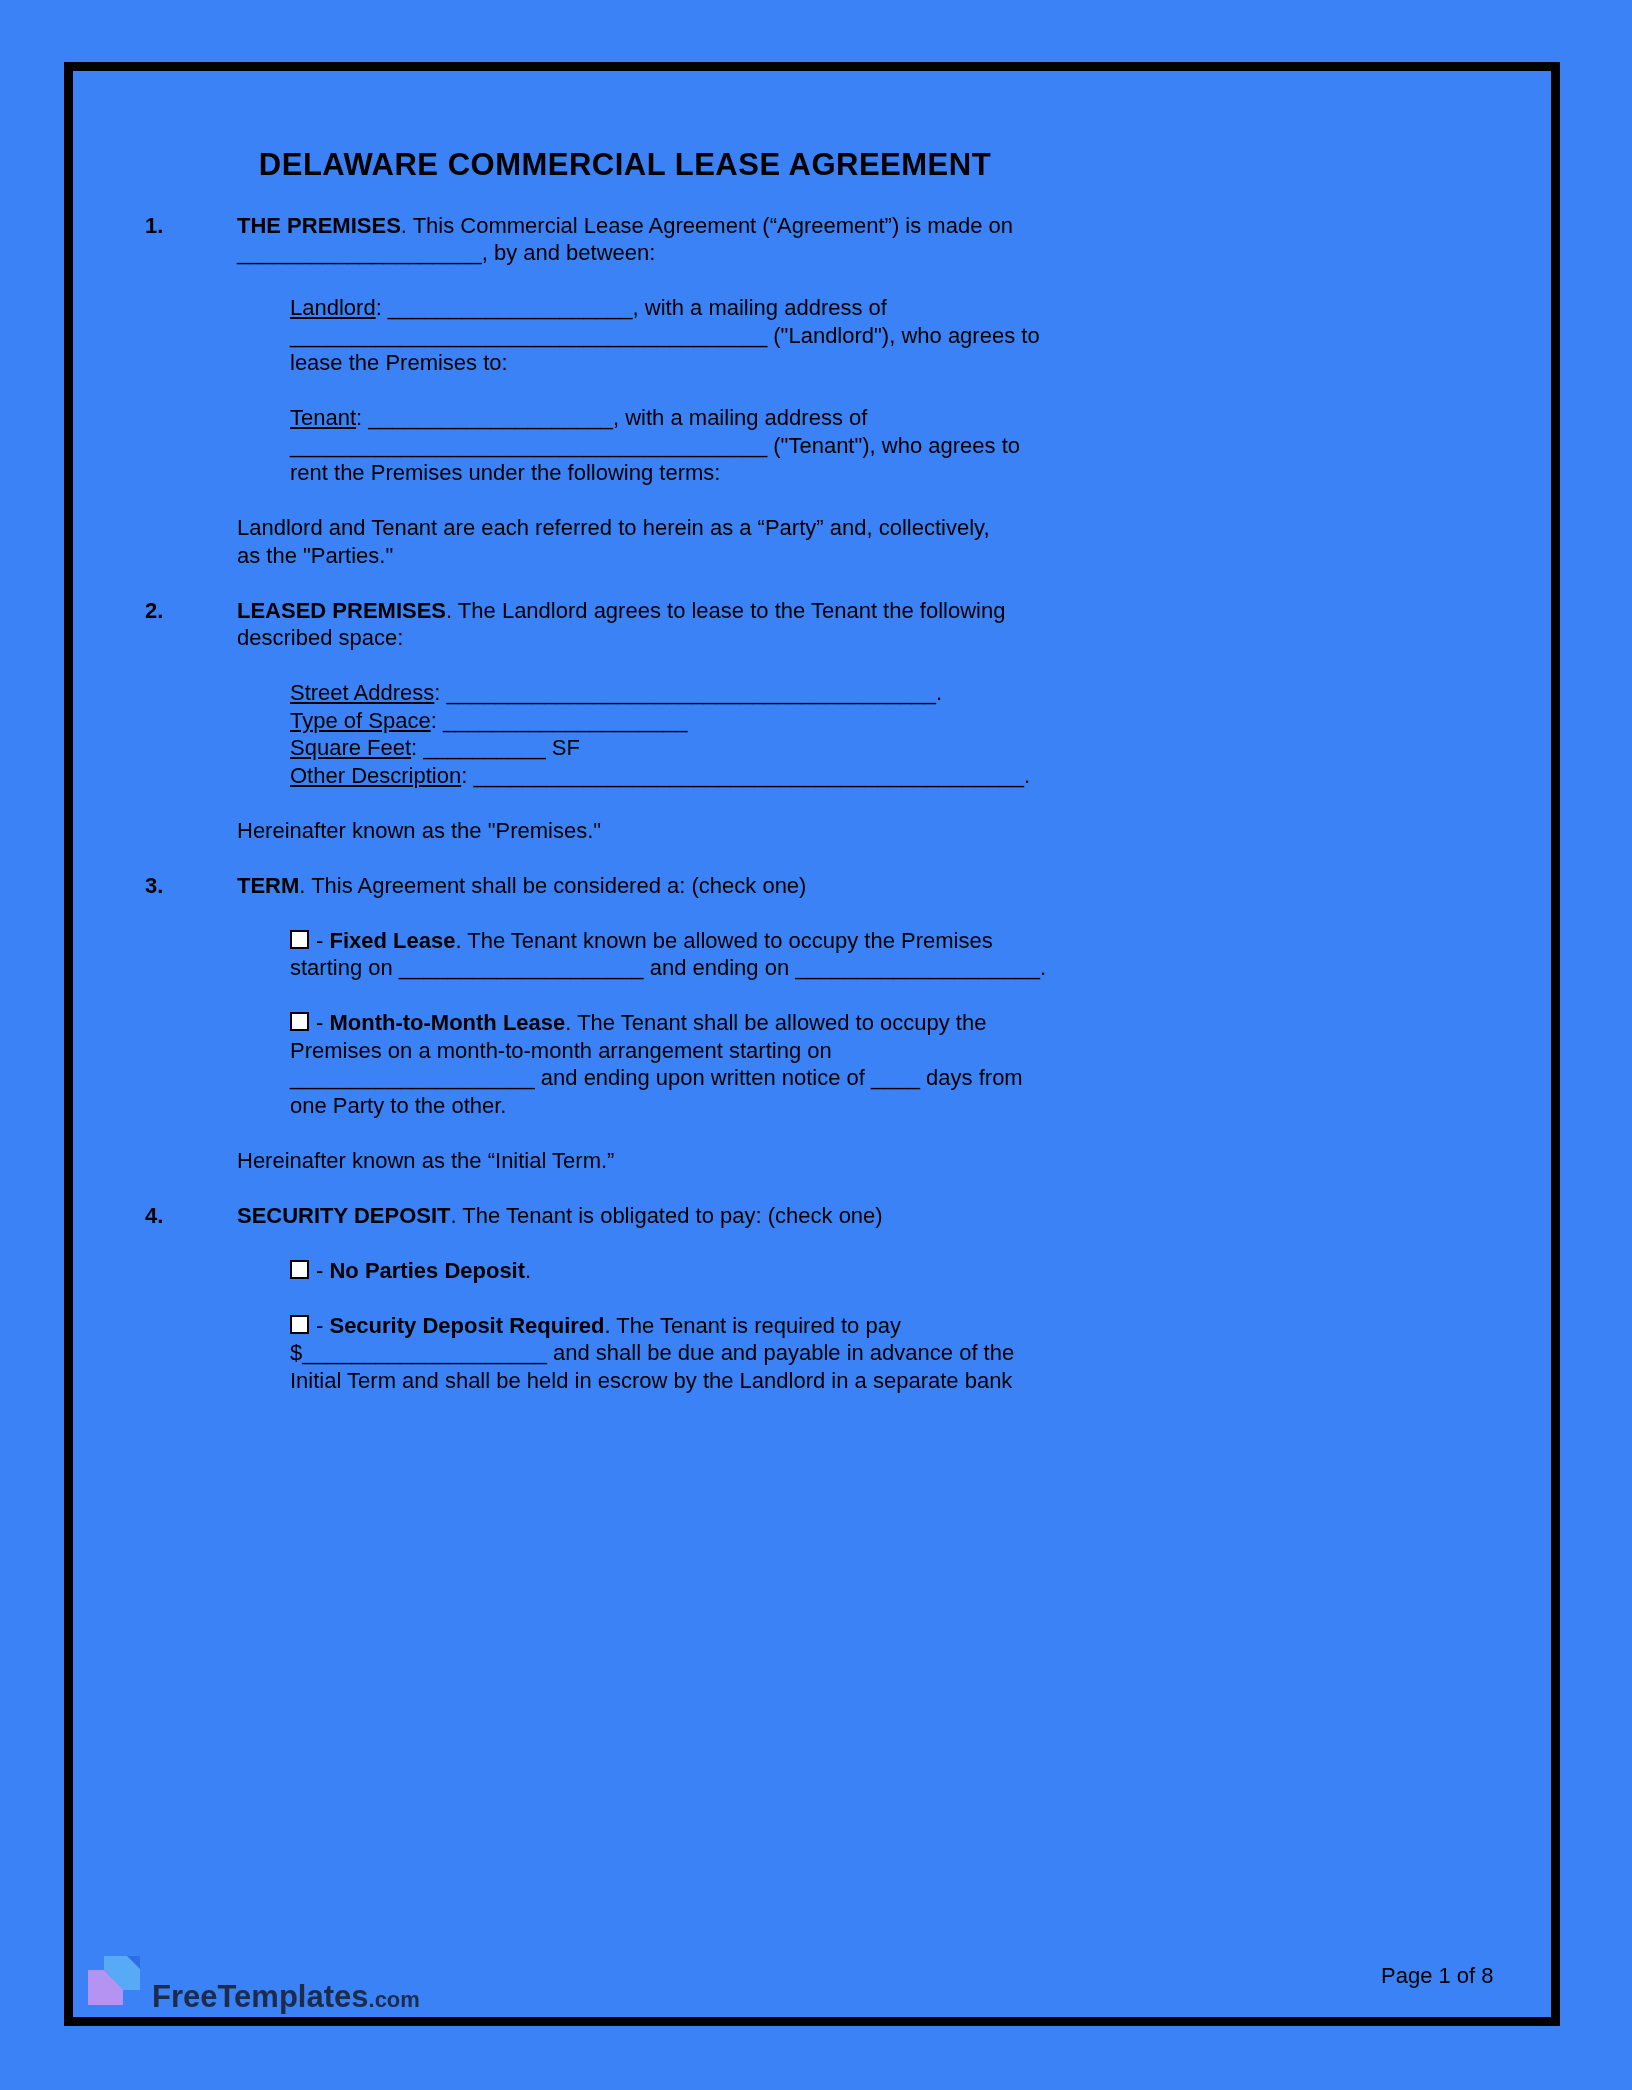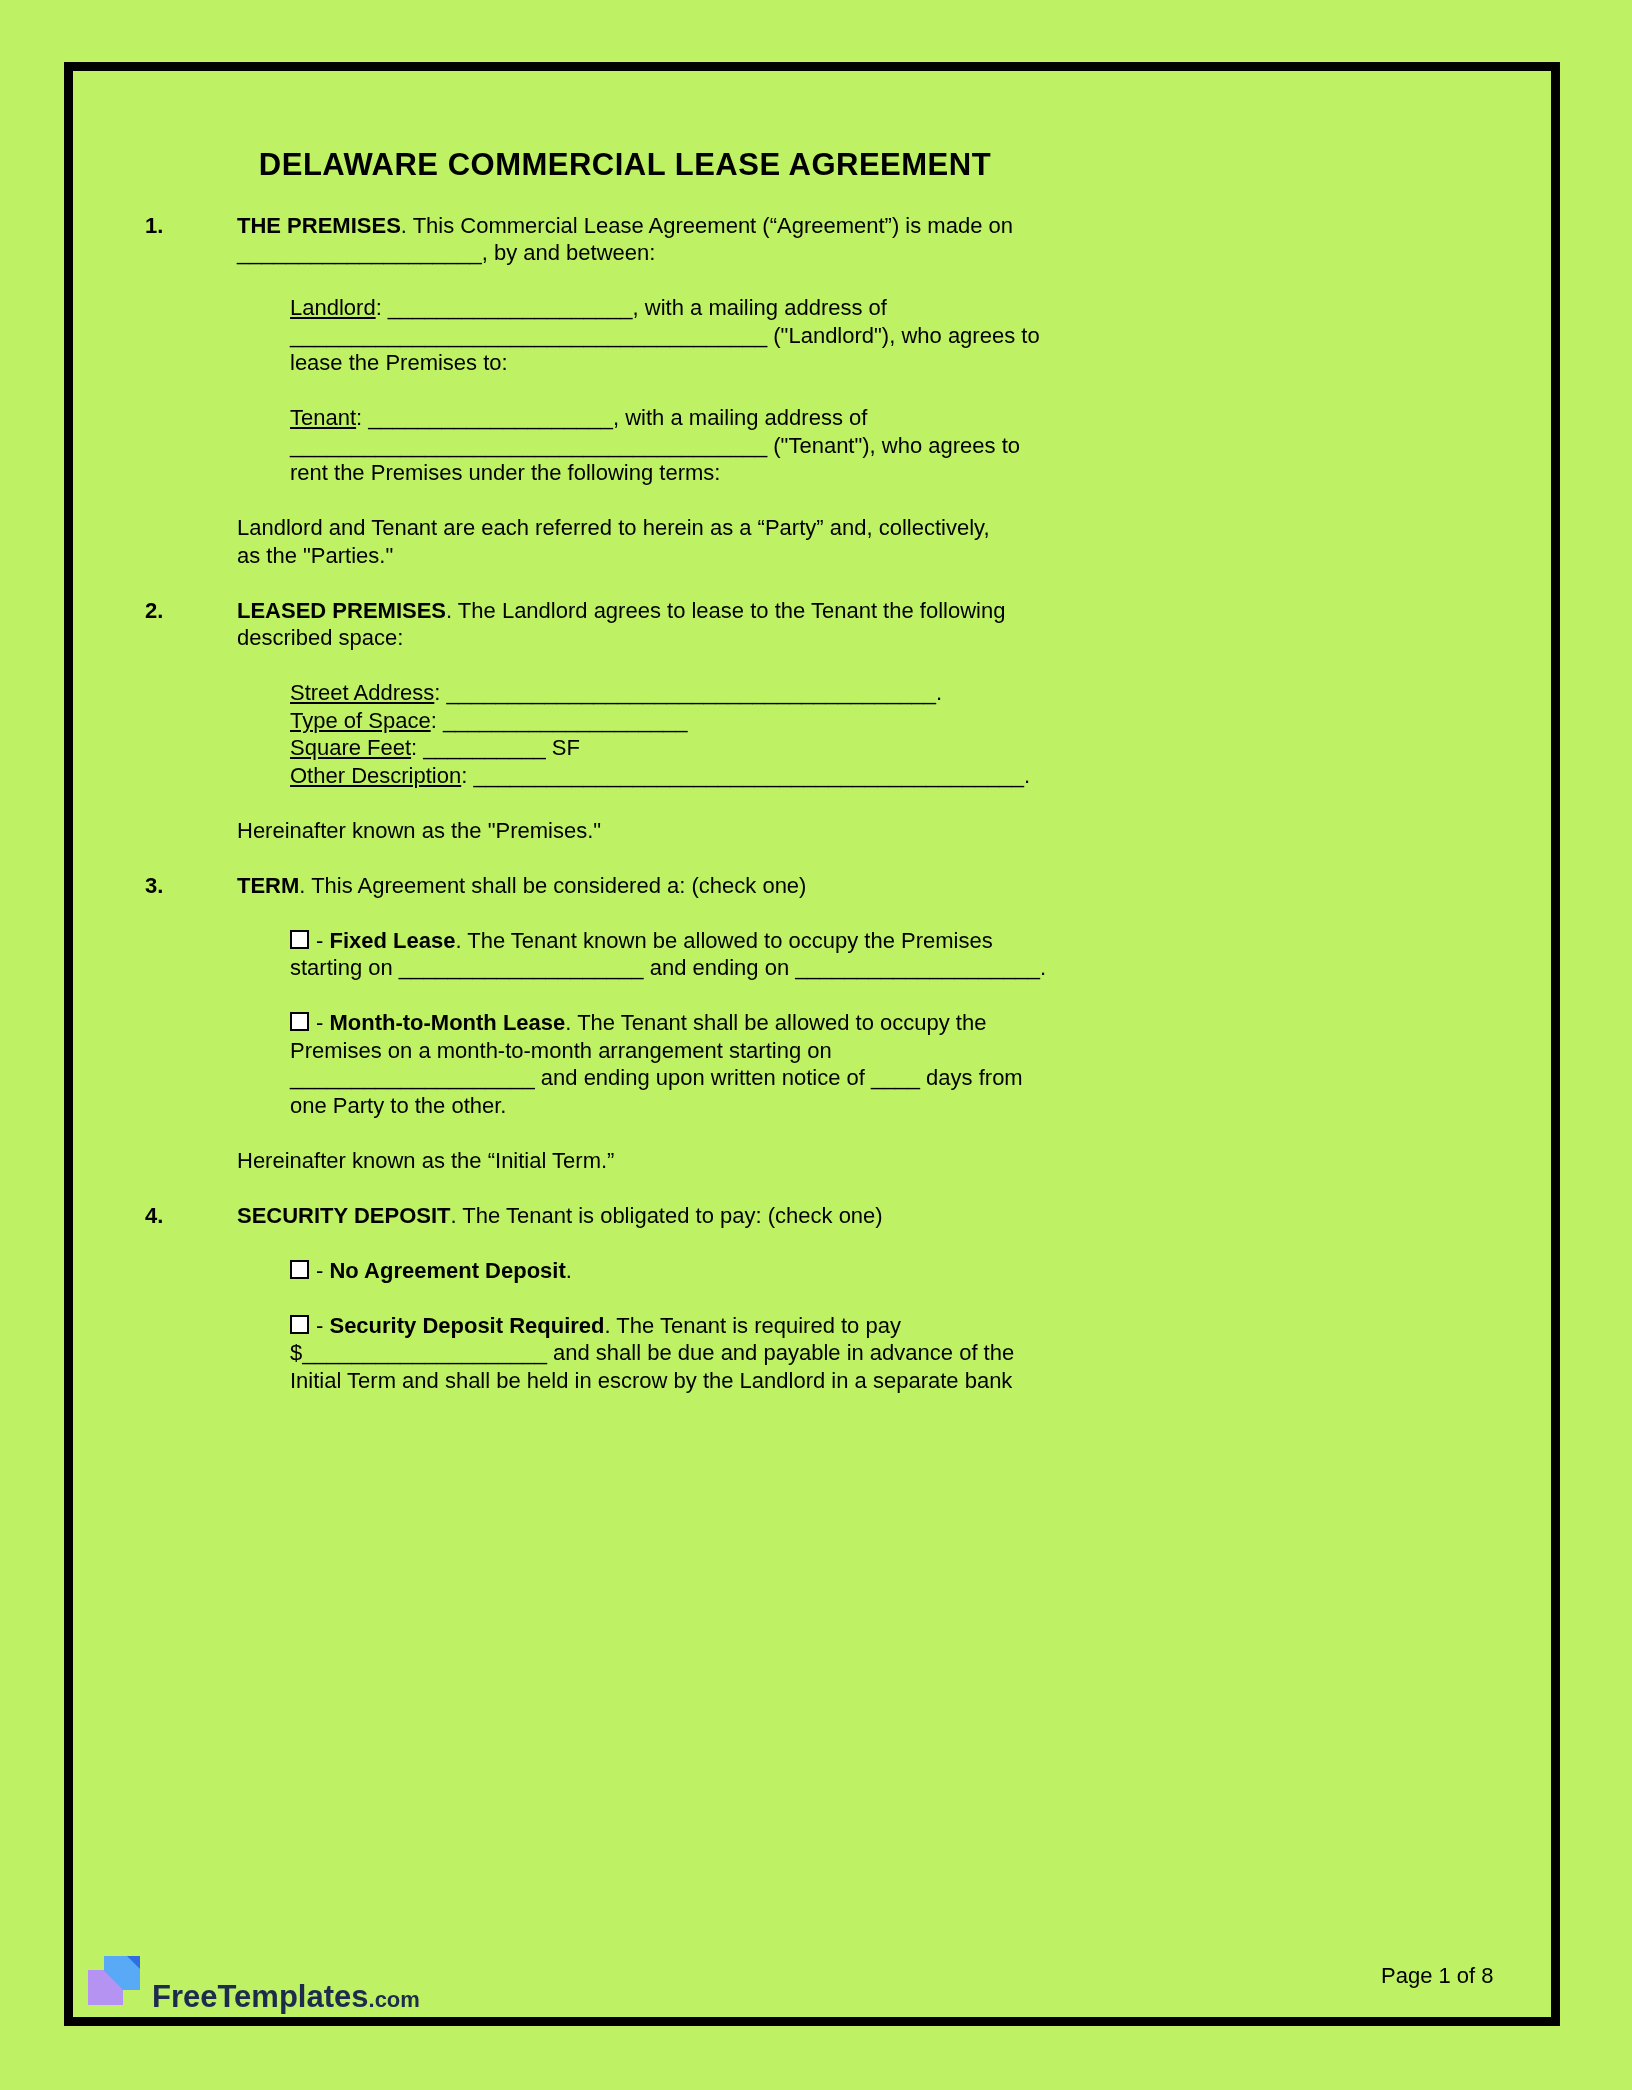--- a/index.html
+++ b/index.html
@@ -1,17 +1,17 @@
 <!DOCTYPE html>
 <html><head>
 <meta charset="utf-8">
 <style>
   html,body{margin:0;padding:0;background:#ffffff;}
   .page{
-    position:relative;width:1632px;height:2090px;background:#bef264;
+    position:relative;width:1632px;height:2090px;background:#3b82f6;
     font-family:"Liberation Sans",sans-serif;color:#000;overflow:hidden;
   }
   .border-box{
     position:absolute;left:64px;top:62px;width:1496px;height:1964px;
     border:9px solid #000;box-sizing:border-box;
   }
   .content{
     position:absolute;left:145px;top:146px;width:960px;
     font-size:22px;line-height:27.5px;
   }
@@ -121,21 +121,21 @@
     <div class="para l2">Hereinafter known as the “Initial Term.”</div>
 
     <div class="para sec-head">
       <span class="sec-num">4.</span>
       <span class="sec-body">
         <span class="line"><b>SECURITY DEPOSIT</b><span>. The Tenant is obligated to pay: (check one)</span></span>
       </span>
     </div>
 
     <div class="para l3">
-      <span class="line"><span class="checkbox"></span><span>- </span><b>No Agreement Deposit</b><span>.</span></span>
+      <span class="line"><span class="checkbox"></span><span>- </span><b>No Parties Deposit</b><span>.</span></span>
     </div>
 
     <div class="para l3">
       <span class="line"><span class="checkbox"></span><span>- </span><b>Security Deposit Required</b><span>. The Tenant is required to pay</span></span>
       <span class="line">$____________________ and shall be due and payable in advance of the</span>
       <span class="line">Initial Term and shall be held in escrow by the Landlord in a separate bank</span>
     </div>
 
   </div>
 

